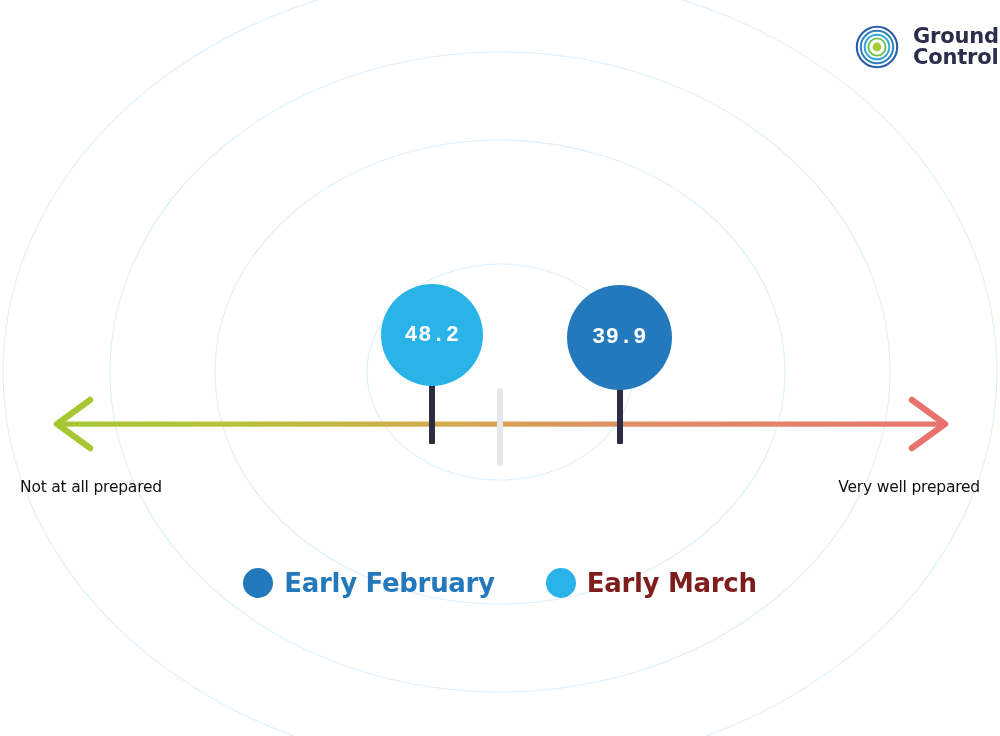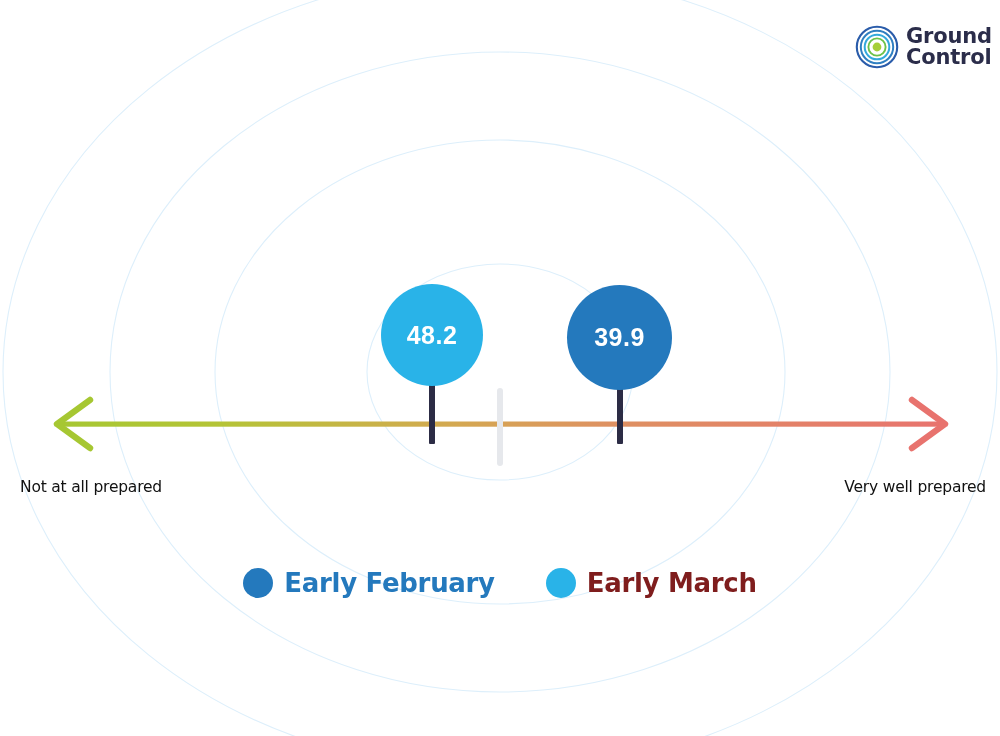--- a/index.html
+++ b/index.html
@@ -27,21 +27,21 @@
     pointer-events: none;
   }
 
   
   #logo {
     position: absolute;
     left: 855px;
     top: 25px;
     display: flex;
     align-items: center;
-    gap: 7px;
+    gap: 14px;
   }
   #logo-mark { display: block; }
   #logo-text {
     display: flex;
     flex-direction: column;
     line-height: 0.98;
     color: #2b2d4a;
     font-family: "DejaVu Sans", sans-serif;
     font-size: 21px;
     font-weight: bold;
@@ -75,22 +75,22 @@
     background: #2c2c45;
     border-radius: 1px;
   }
   .bubble {
     position: absolute;
     border-radius: 50%;
     display: flex;
     align-items: center;
     justify-content: center;
     color: #ffffff;
-    font-family: Liberation Sans, sans-serif;
-    font-size: 25px;
+    font-family: Liberation Mono, monospace;
+    font-size: 22px;
     font-weight: bold;
     letter-spacing: 0.5px;
   }
   #bubble-march {
     left: 381px; top: 284px;
     width: 102px; height: 102px;
     background: #29b3e8;
   }
   #bubble-february {
     left: 567px; top: 285px;
@@ -105,21 +105,21 @@
     position: absolute;
     top: 478px;
     font-family: "DejaVu Sans", sans-serif;
     font-size: 15.5px;
     font-weight: normal;
     color: #111111;
     letter-spacing: -0.2px;
     white-space: nowrap;
   }
   #label-left  { left: 20px; }
-  #label-right { right: 14px; }
+  #label-right { right: 20px; }
 
   
   #legend {
     position: absolute;
     left: 0;
     top: 568px;
     width: 1000px;
     display: flex;
     justify-content: center;
     align-items: flex-start;

